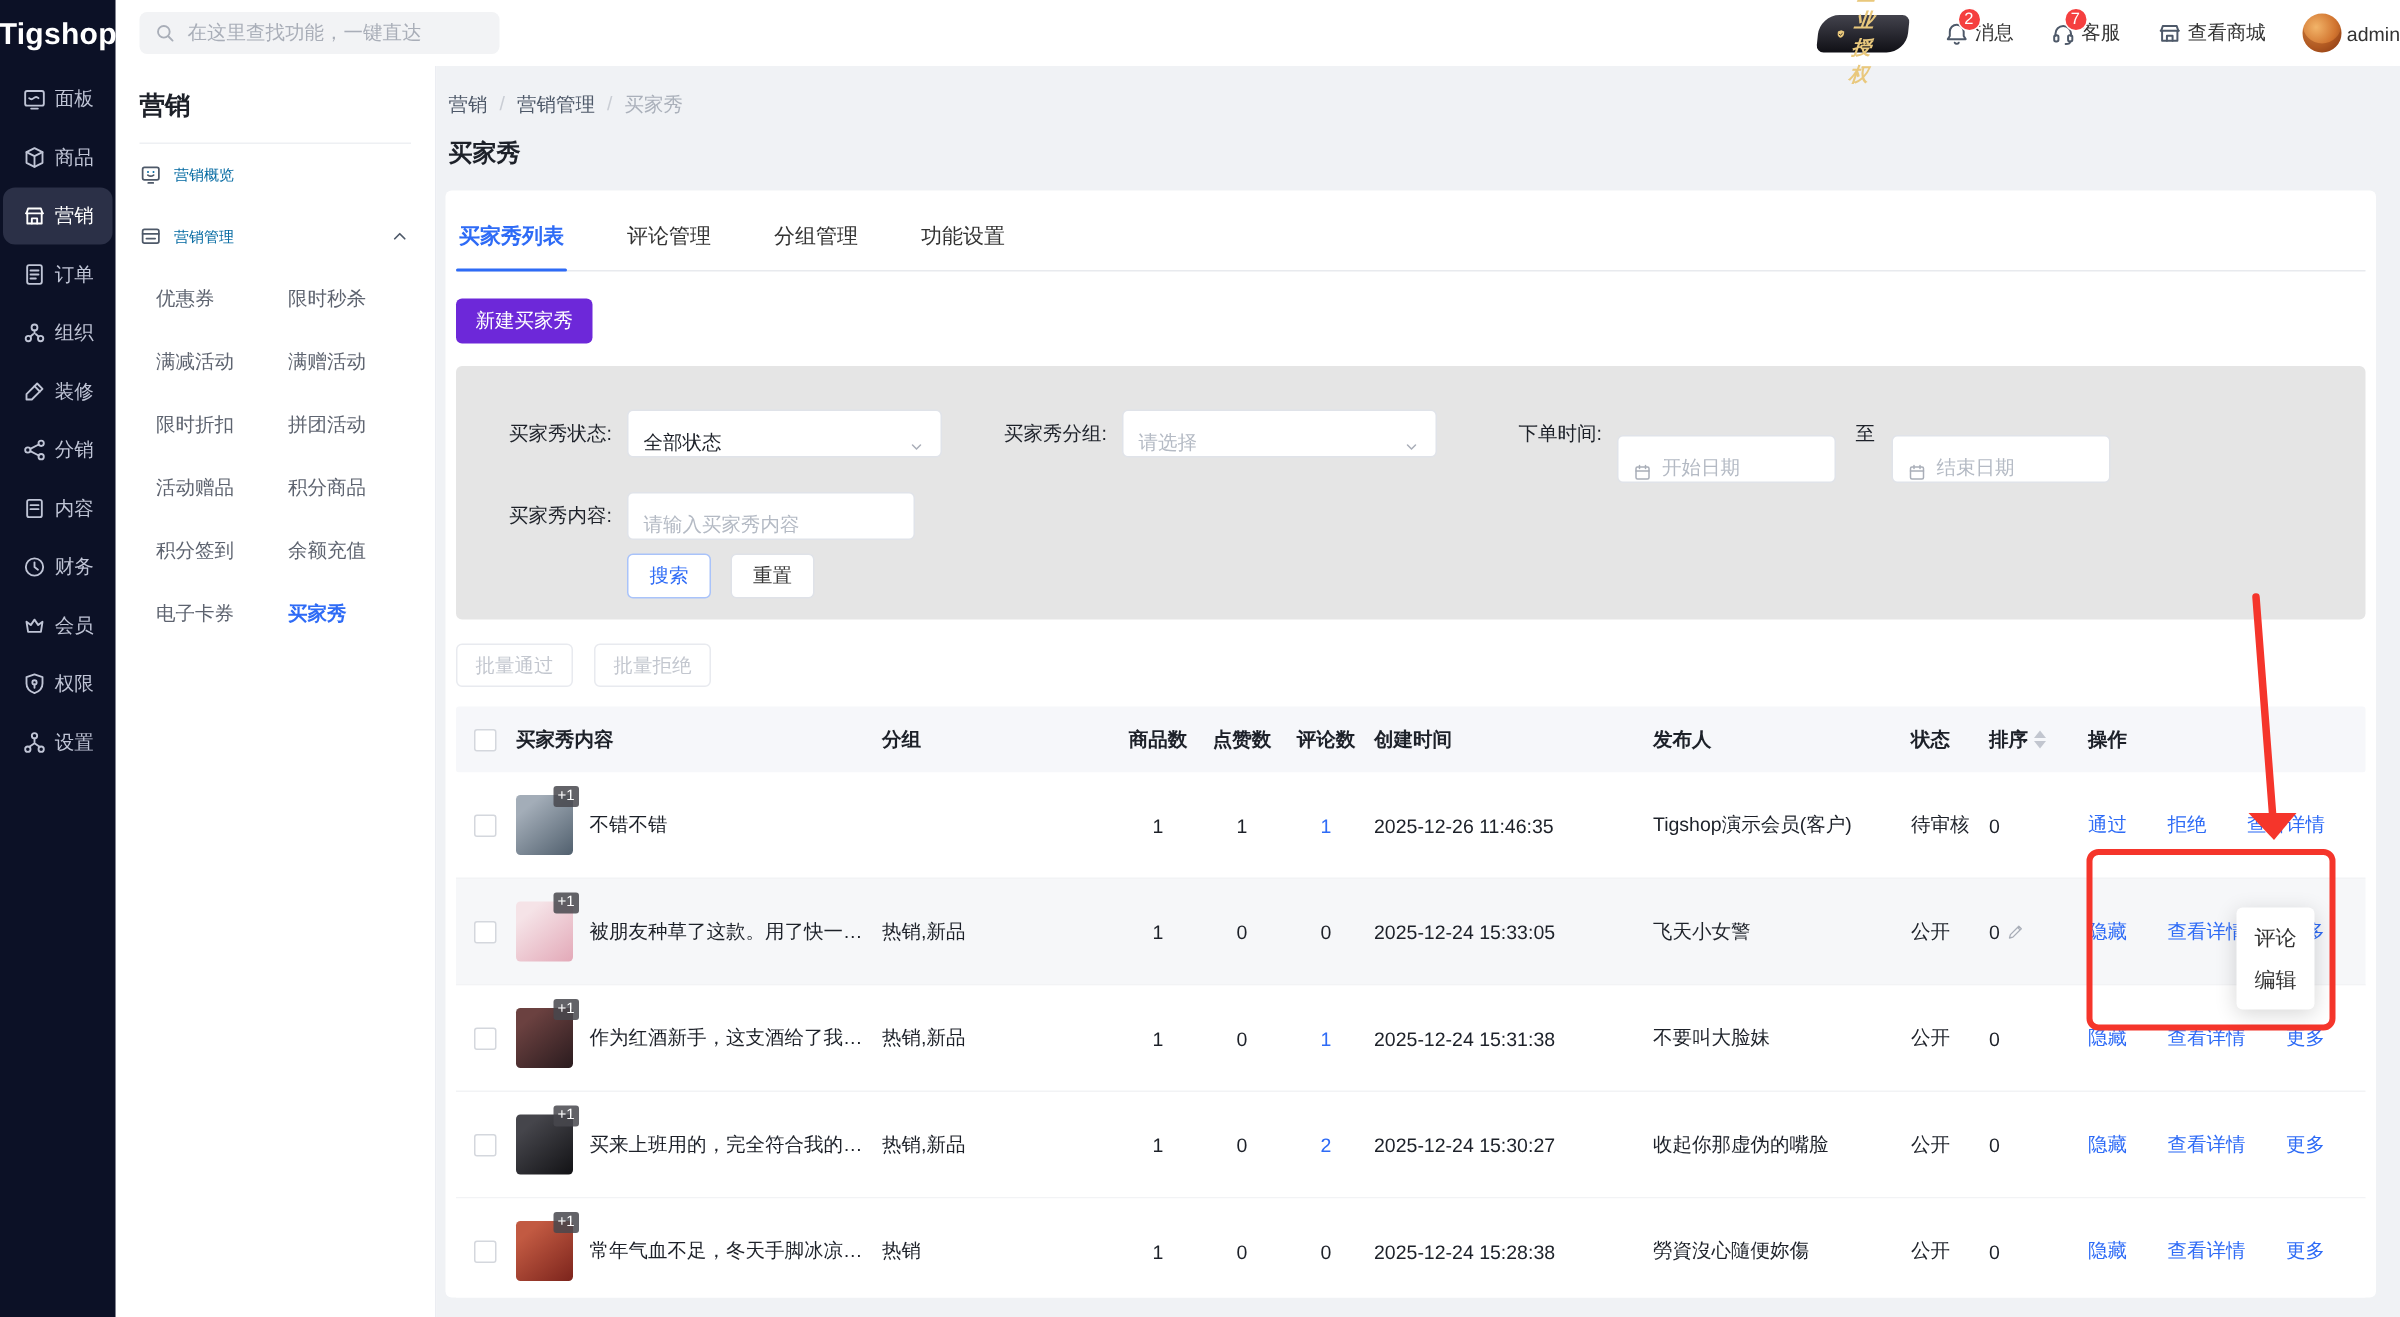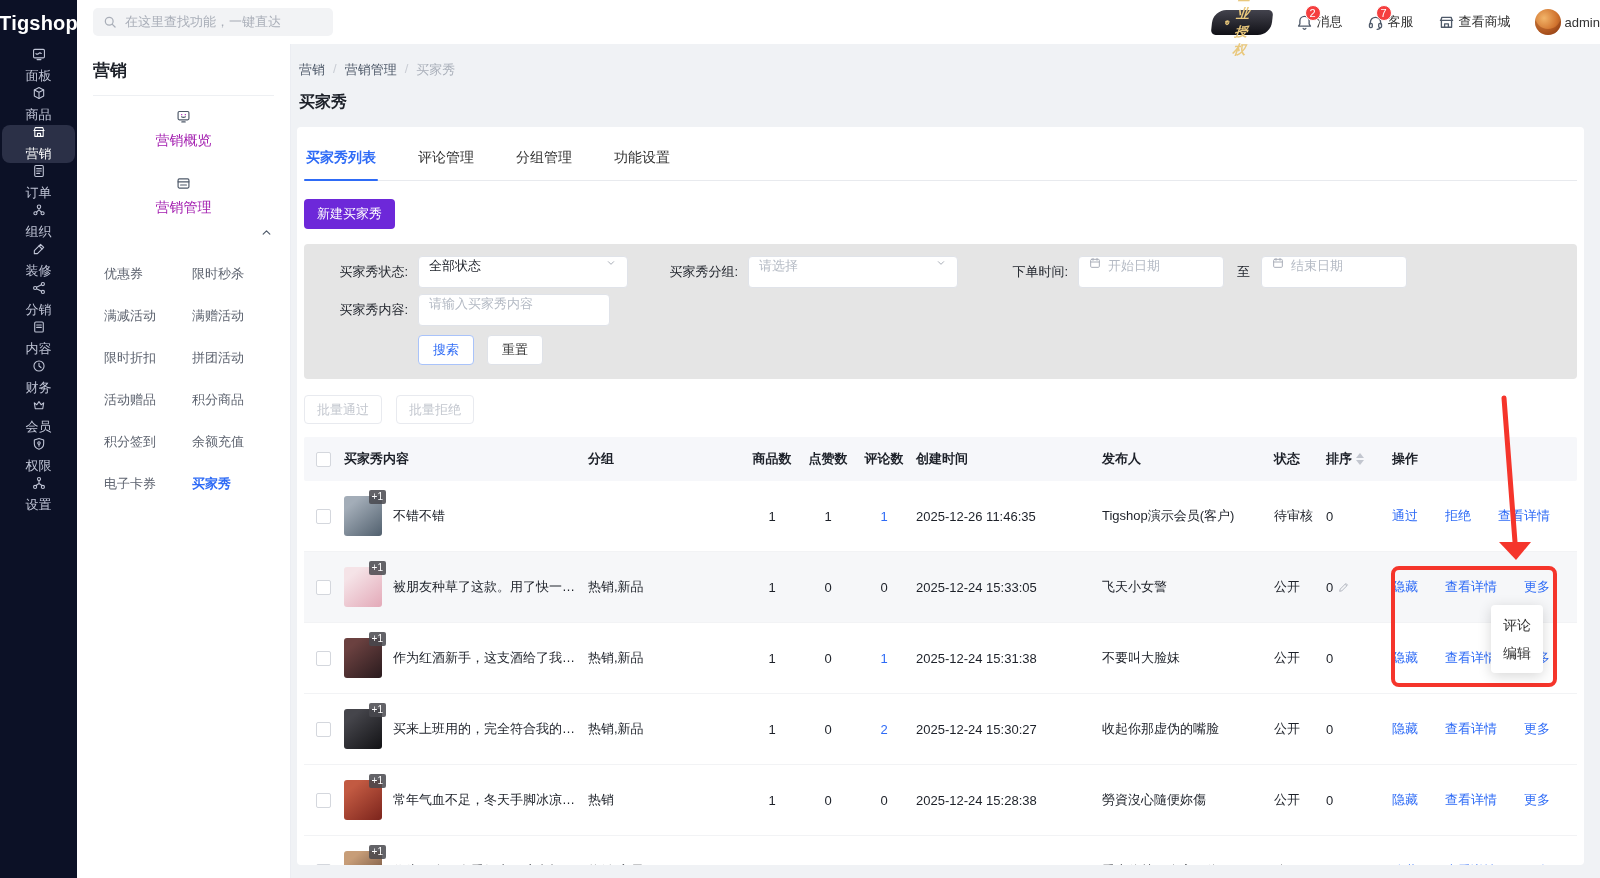--- a/index.html
+++ b/index.html
@@ -9,21 +9,21 @@
     background:#f0f2f5; color:#1d2129;
     font-family:"Liberation Sans","DejaVu Sans",sans-serif; font-size:13px;
   }
   svg { display:block; }
 
   
   .rail { position:absolute; left:0; top:0; bottom:0; width:77px; background:#0c1126; z-index:6; }
   .logo { height:46px; display:flex; align-items:center; justify-content:center;
           color:#fff; font-weight:700; font-size:20px; letter-spacing:.2px; }
   .rail-item { height:38px; margin:1px 2px; border-radius:8px; display:flex; align-items:center;
-               justify-content:center; gap:6px; color:#c0c5d6; font-size:13px; cursor:pointer;flex-direction:column; }
+               justify-content:center; gap:6px; color:#c0c5d6; font-size:13px; cursor:pointer; }
   .rail-item svg { width:16px; height:16px; stroke:currentColor; fill:none; stroke-width:1.4;
                    stroke-linecap:round; stroke-linejoin:round; }
   .rail-item.active { background:#2b3047; color:#fff; }
 
   
   .header { position:absolute; left:77px; top:0; right:0; height:44px; background:#fff; z-index:5; }
   .search { position:absolute; left:16px; top:8px; width:240px; height:28px; background:#f2f3f5;
             border-radius:5px; display:flex; align-items:center; gap:8px; padding:0 10px;
             color:#a9aeb8; cursor:text; }
   .search svg { width:14px; height:14px; stroke:#a9aeb8; fill:none; stroke-width:1.6; stroke-linecap:round; }
@@ -39,22 +39,22 @@
   .license svg { width:14px; height:14px; }
   .avatar { width:26px; height:26px; border-radius:50%; flex:none;
             background:radial-gradient(circle at 35% 35%, #f2b469, #d1742f 55%, #8a3d16);
             box-shadow:inset 0 -6px 0 rgba(120,40,10,.35); }
 
   
   .submenu { position:absolute; left:77px; top:44px; bottom:0; width:214px; background:#fff;
              border-right:1px solid #ebedf2; z-index:4; }
   .submenu-title { margin:0 16px; padding:15px 0 13px; font-size:17px; font-weight:700;
                    border-bottom:1px solid #eef0f3; }
-  .submenu-item { display:flex; align-items:center; gap:8px; font-size:14px; color:#a21caf;
-                  padding:13px 16px; cursor:pointer;flex-direction:column; }
+  .submenu-item { display:flex; align-items:center; gap:8px; font-size:10px; color:#0369a1;
+                  padding:13px 16px; cursor:pointer; }
   .submenu-item svg { width:15px; height:15px; stroke:#4e5969; fill:none; stroke-width:1.4;
                       stroke-linecap:round; stroke-linejoin:round; flex:none; }
   .submenu-item .chev { margin-left:auto; }
   .subgrid { display:grid; grid-template-columns:88px 88px; padding-left:27px; }
   .subitem { font-size:13px; color:#5e6470; padding:12px 0; cursor:pointer; white-space:nowrap; }
   .subitem.active { color:#2e6bf6; font-weight:700; }
 
   
   .content { position:absolute; left:291px; top:44px; right:0; bottom:0; background:#f0f2f5; overflow:hidden; }
   .breadcrumb { padding:17px 0 0 8px; color:#4e5969; display:flex; gap:8px; }
@@ -72,27 +72,27 @@
 
   .btn-primary { margin-top:18px; display:inline-flex; align-items:center; height:30px; padding:0 13px;
                  background:#6d28d9; color:#fff; border:none; border-radius:4px; font-size:13px; cursor:pointer; }
 
   .filter-panel { margin-top:15px; background:#e5e5e5; border-radius:4px; padding:12px 20px 12px; }
   .f-row { display:flex; align-items:center; min-height:32px; margin-top:6px; }
   .f-row:first-child { margin-top:0; }
   .f-label { width:84px; text-align:right; margin-right:10px; color:#1d2129; flex:none; white-space:nowrap; }
   .f-label.mid { margin-left:26px; }
   .select, .tinput, .dinput { height:32px; background:#fff; border:1px solid #e0e3e9; border-radius:4px;
-           display:flex; align-items:flex-start; padding:0 10px; cursor:pointer; }
+           display:flex; align-items:flex-end; padding:0 10px; cursor:pointer; }
   .select { width:210px; justify-content:space-between; }
   .select span, .ph { color:#b4bac4; }
   .select .val { color:#1d2129; }
   .select svg, .dinput svg { width:12px; height:12px; stroke:#a9aeb8; fill:none; stroke-width:1.5; stroke-linecap:round; }
   .tinput { width:192px; cursor:text; }
-  .dinput { width:146px; gap:7px; }
+  .dinput { width:146px; gap:7px;margin-top:34px; }
   .to-label { margin:0 11px 0 13px; }
   .f-actions { margin-left:94px; display:flex; gap:13px; padding:3px 0 2px; }
   .btn { height:30px; padding:0 14px; border-radius:4px; font-size:13px; background:#fff; cursor:pointer; }
   .btn-search { border:1px solid #a9c3fa; color:#2e6bf6; }
   .btn-reset { border:1px solid #dfe2e8; color:#333; }
 
   .batch-row { margin-top:16px; display:flex; gap:14px; }
   .btn-disabled { height:29px; padding:0 12px; background:#fff; border:1px solid #e8eaef;
                   color:#c3c7cf; border-radius:4px; font-size:13px; cursor:not-allowed; }
 

